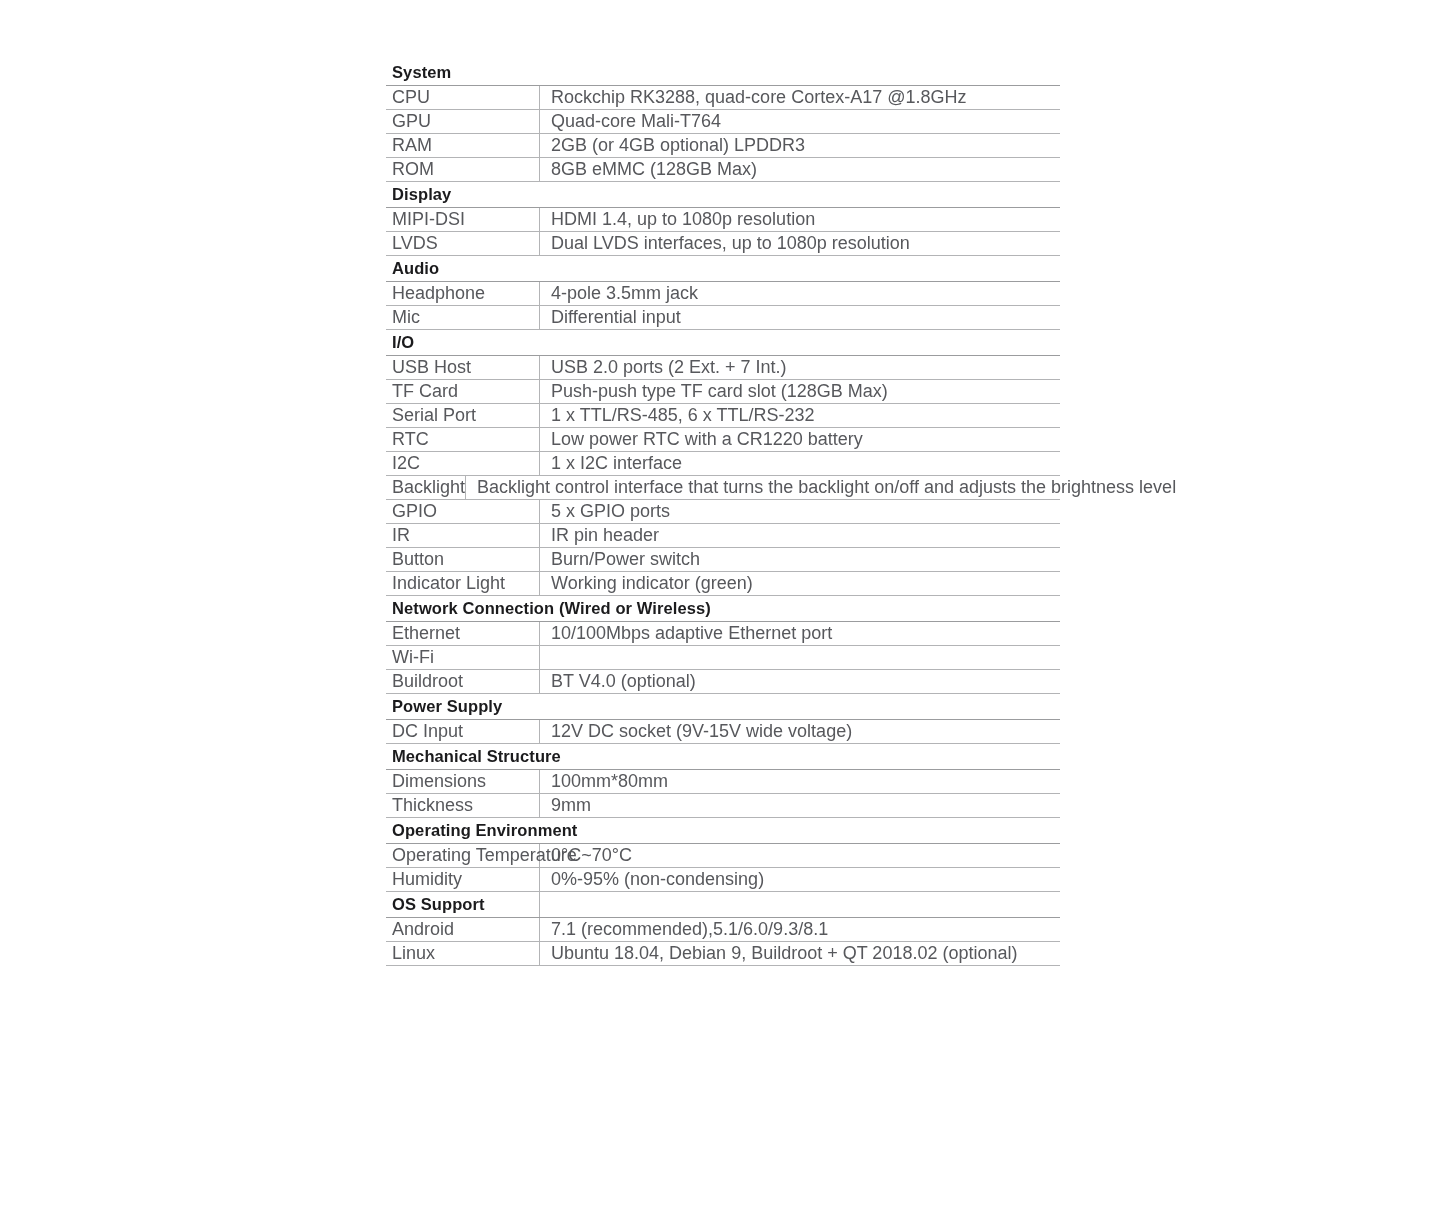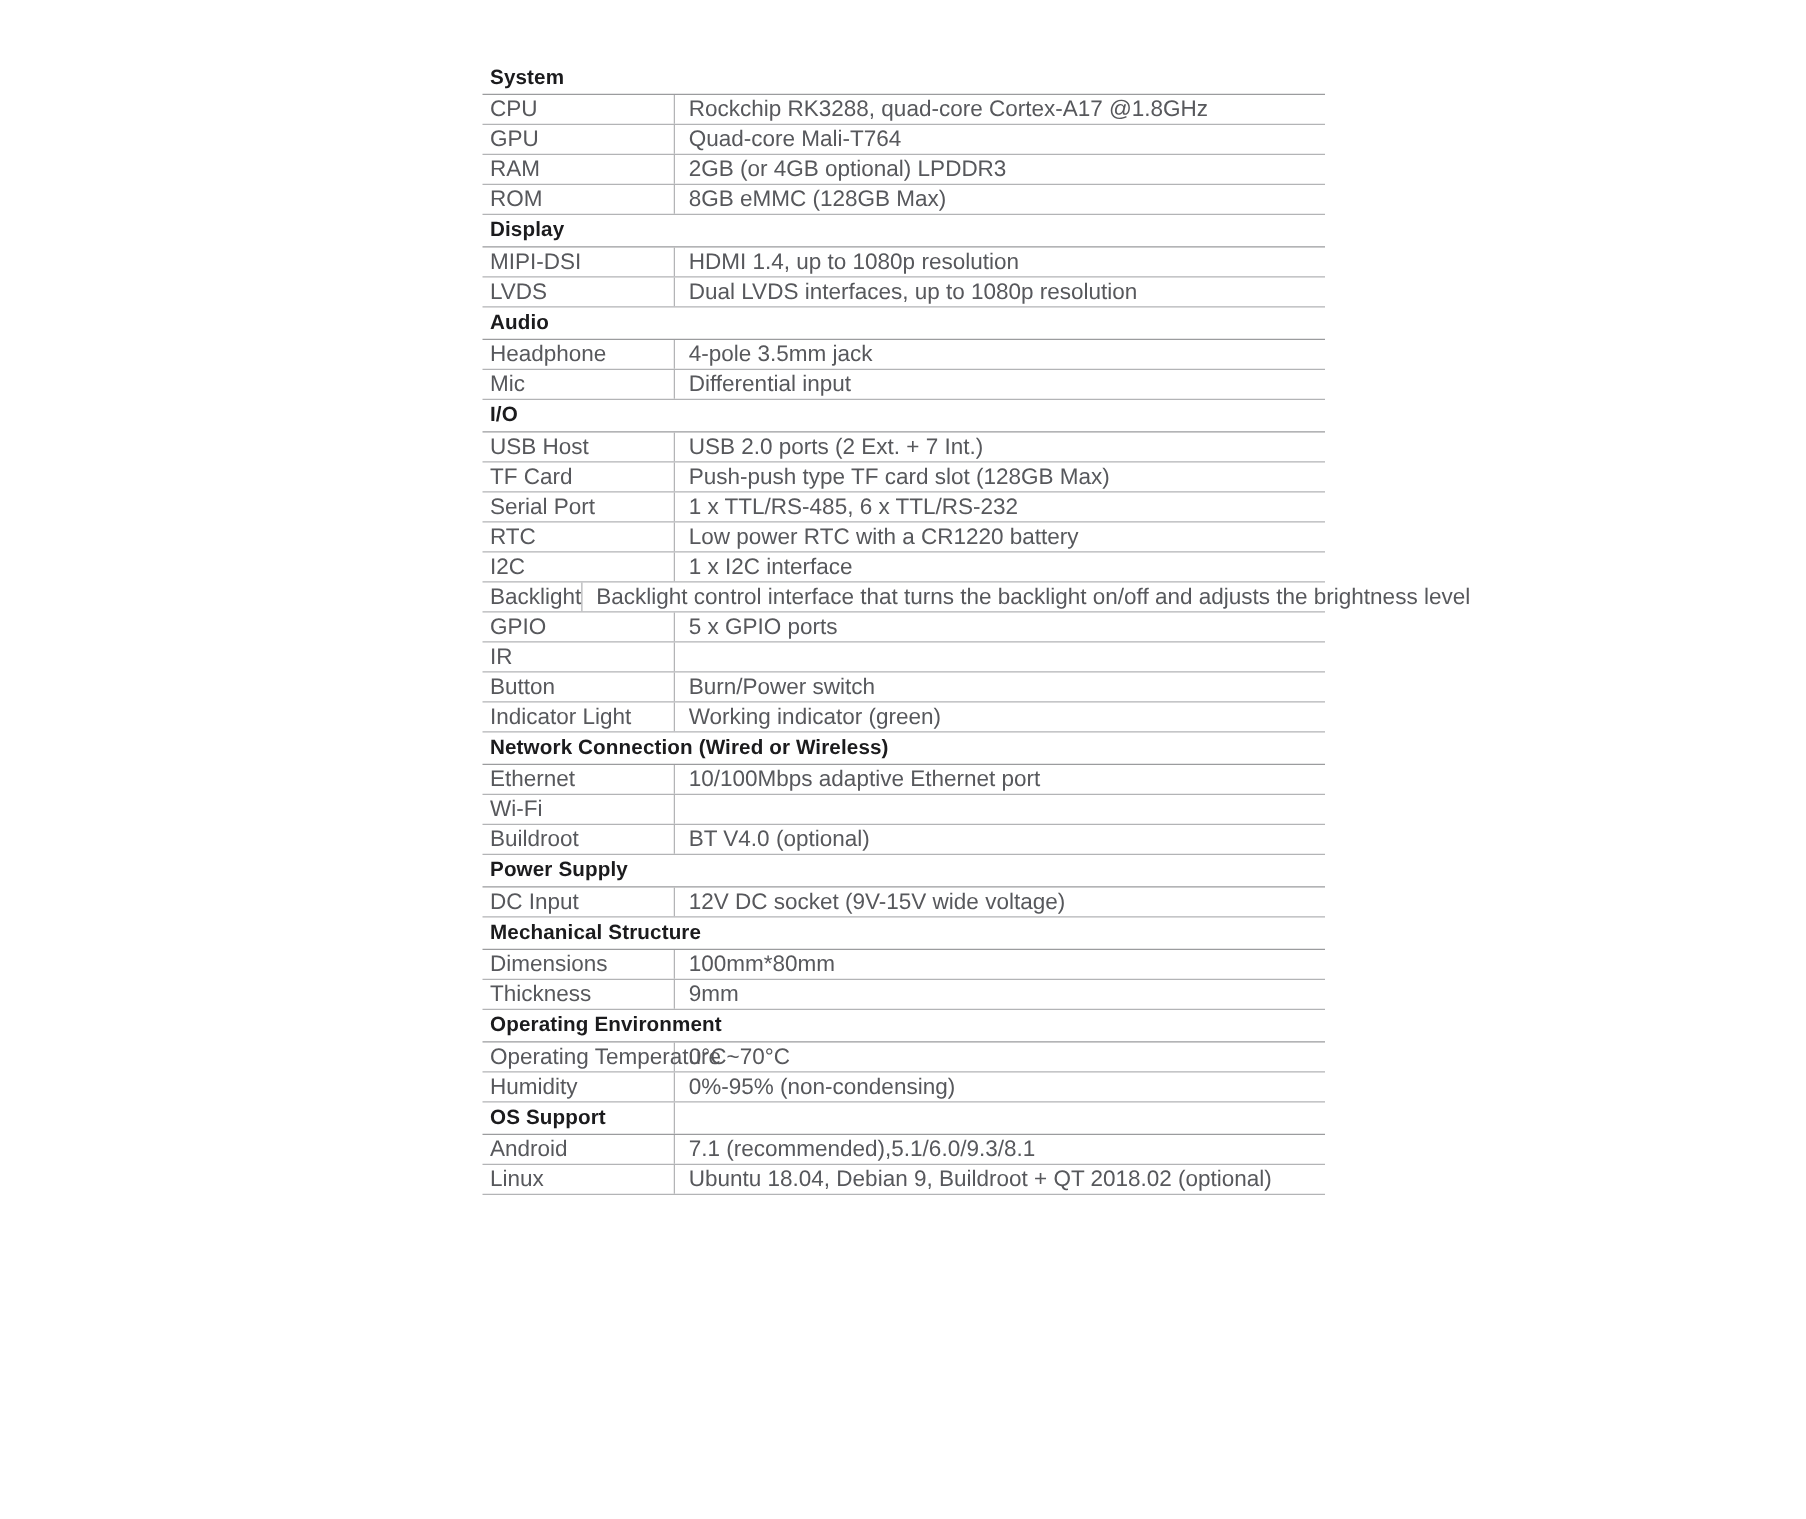--- a/index.html
+++ b/index.html
@@ -10,21 +10,21 @@
     width: 1445px;
     height: 1215px;
     background: var(--bg, #ffffff);
     font-family: "Liberation Sans", sans-serif;
     position: relative;
     overflow: hidden;
   }
   .spec-table {
     position: absolute;
     left: 386px;
-    top: 50px;
+    top: 60px;
     width: 674px;
   }
   .spec-section-header {
     box-sizing: border-box;
     height: 26px;
     display: flex;
     align-items: center;
     border-bottom: 1px solid var(--header-line, #9b9c9e);
   }
   .header-cell-left {
@@ -166,20 +166,21 @@
       <div class="spec-row">
     <div class="spec-label">Backlight</div>
     <div class="spec-value">Backlight control interface that turns the backlight on/off and adjusts the brightness level</div>
   </div>
       <div class="spec-row">
     <div class="spec-label">GPIO</div>
     <div class="spec-value">5 x GPIO ports</div>
   </div>
       <div class="spec-row">
     <div class="spec-label">IR</div>
+    <div class="spec-value">IR pin header</div>
   </div>
       <div class="spec-row">
     <div class="spec-label">Button</div>
     <div class="spec-value">Burn/Power switch</div>
   </div>
       <div class="spec-row">
     <div class="spec-label">Indicator Light</div>
     <div class="spec-value">Working indicator (green)</div>
   </div>
     </section>

